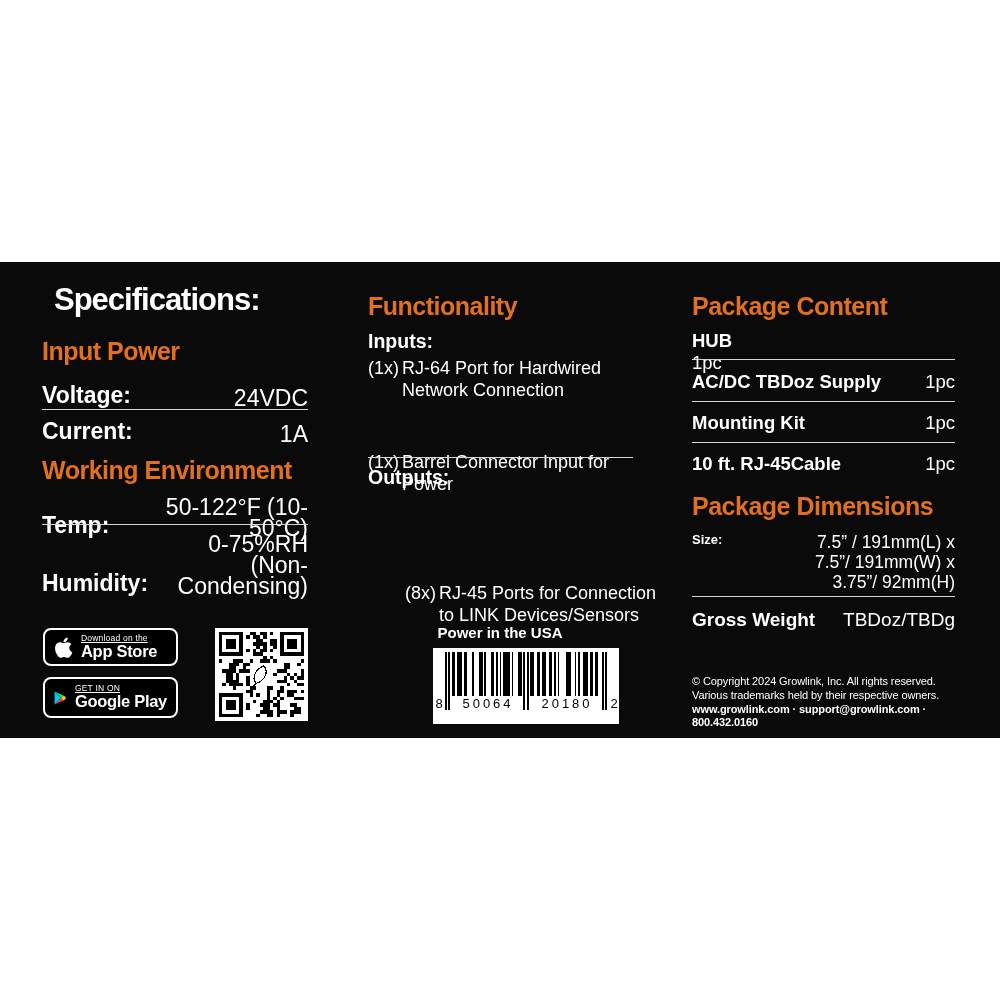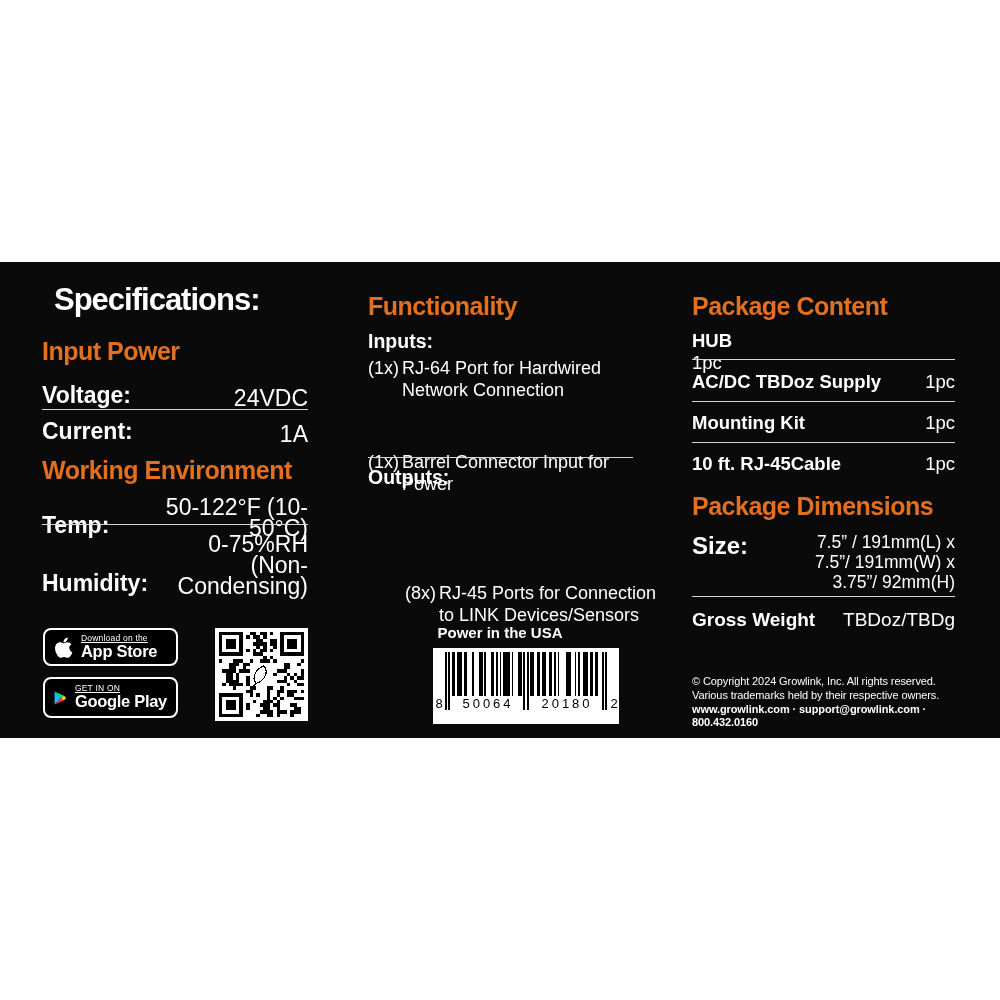--- a/index.html
+++ b/index.html
@@ -131,21 +131,21 @@
     <div class="divider" style="left:692px; top:180px; width:263px;"></div>
 
     <div class="abs pkg-row" style="left:692px; top:191px; width:263px;">
       <span class="lbl">10 ft. RJ-45Cable</span>
       <span class="val">1pc</span>
     </div>
 
     <div class="abs orange-h" style="left:692px; top:230px;">Package Dimensions</div>
 
     <div class="abs" style="left:692px; top:270px; width:263px; display:flex; justify-content:space-between;">
-      <span style="font-size:24px; font-weight:700;">Size:</span>
+      <span style="font-size:13px; font-weight:700;">Size:</span>
       <span class="size-vals">
         <span>7.5” / 191mm(L) x</span><br>
         <span>7.5”/ 191mm(W) x</span><br>
         <span>3.75”/ 92mm(H)</span>
       </span>
     </div>
     <div class="divider" style="left:692px; top:334px; width:263px;"></div>
 
     <div class="abs pkg-row" style="left:692px; top:347px; width:263px; font-size:19px;">
       <span class="lbl">Gross Weight</span>

